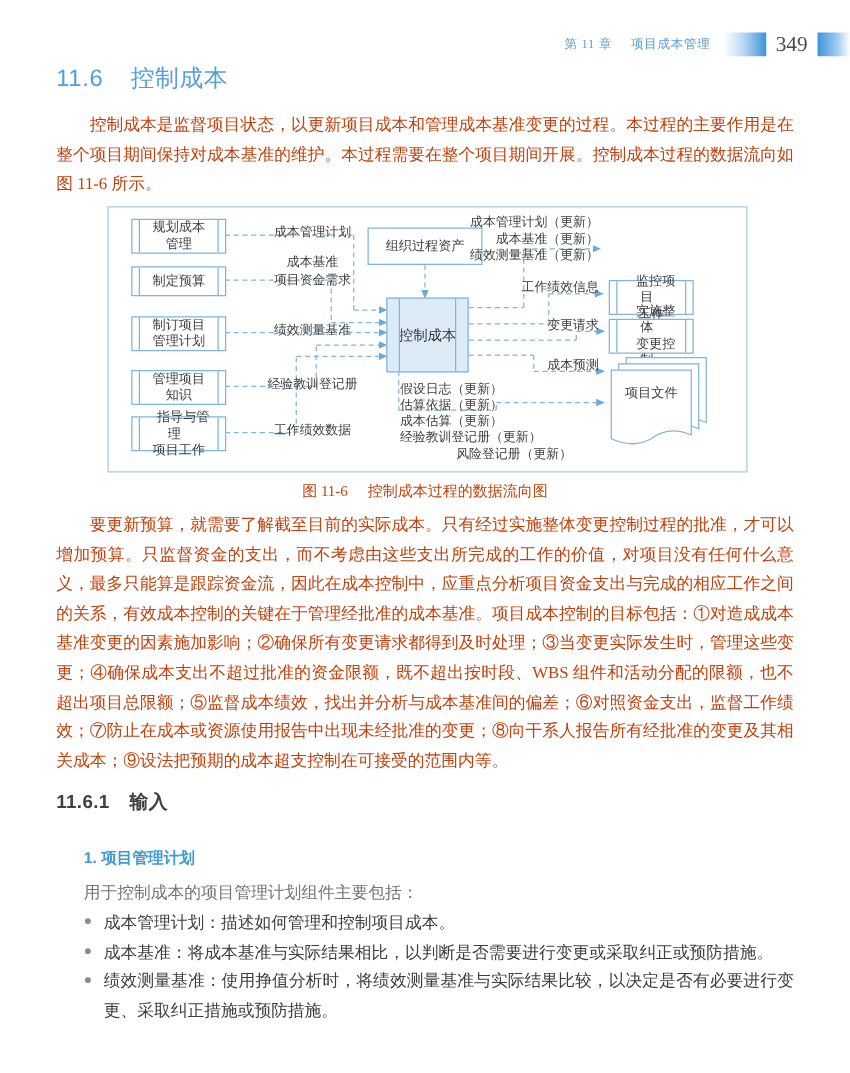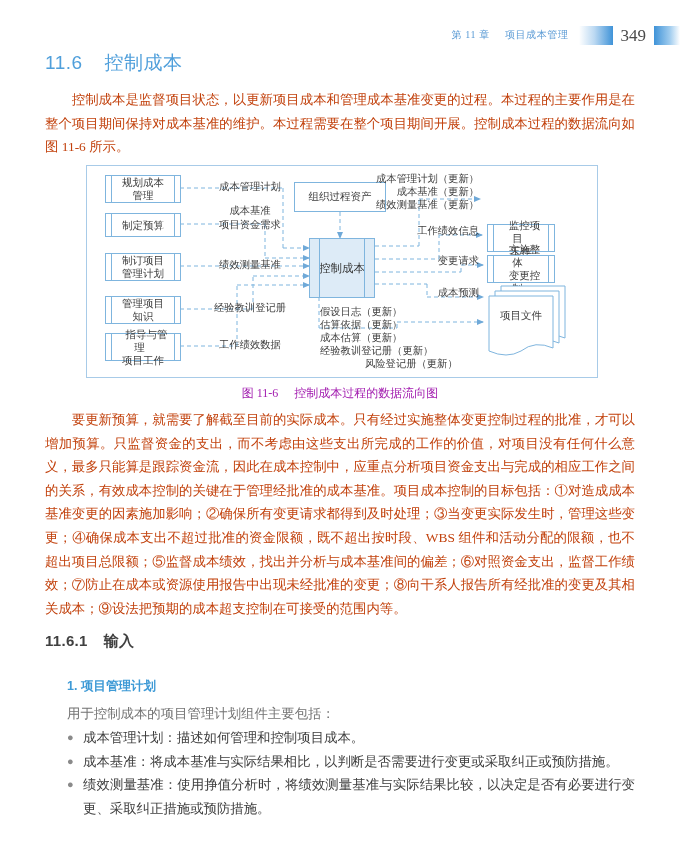--- a/index.html
+++ b/index.html
@@ -141,21 +141,21 @@
     height: 213px;
     border: 1.2px solid #a8cbe8;
     box-sizing: border-box;
   }
   .fig-caption {
     position: absolute;
     left: 0; right: 0;
     top: 385px;
     text-align: center;
     font-size: 12px;
-    color: #a21caf;
+    color: #c2410c;
   }
   .fig-caption .gap { display: inline-block; width: 16px; }
 
   
   .pbox {
     position: absolute;
     box-sizing: border-box;
     border: 1px solid #7fb5de;
     background: #ffffff;
     font-size: 10.5px;

